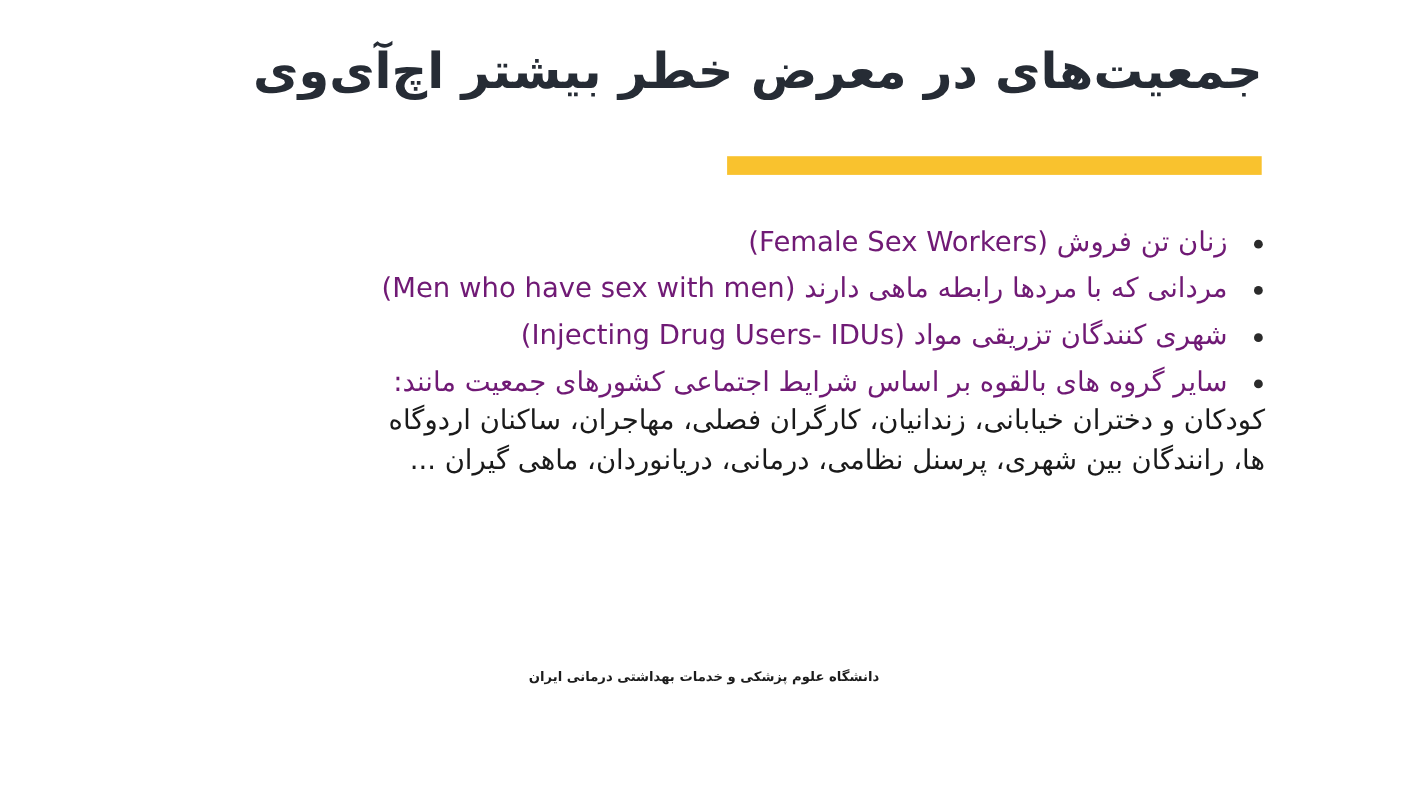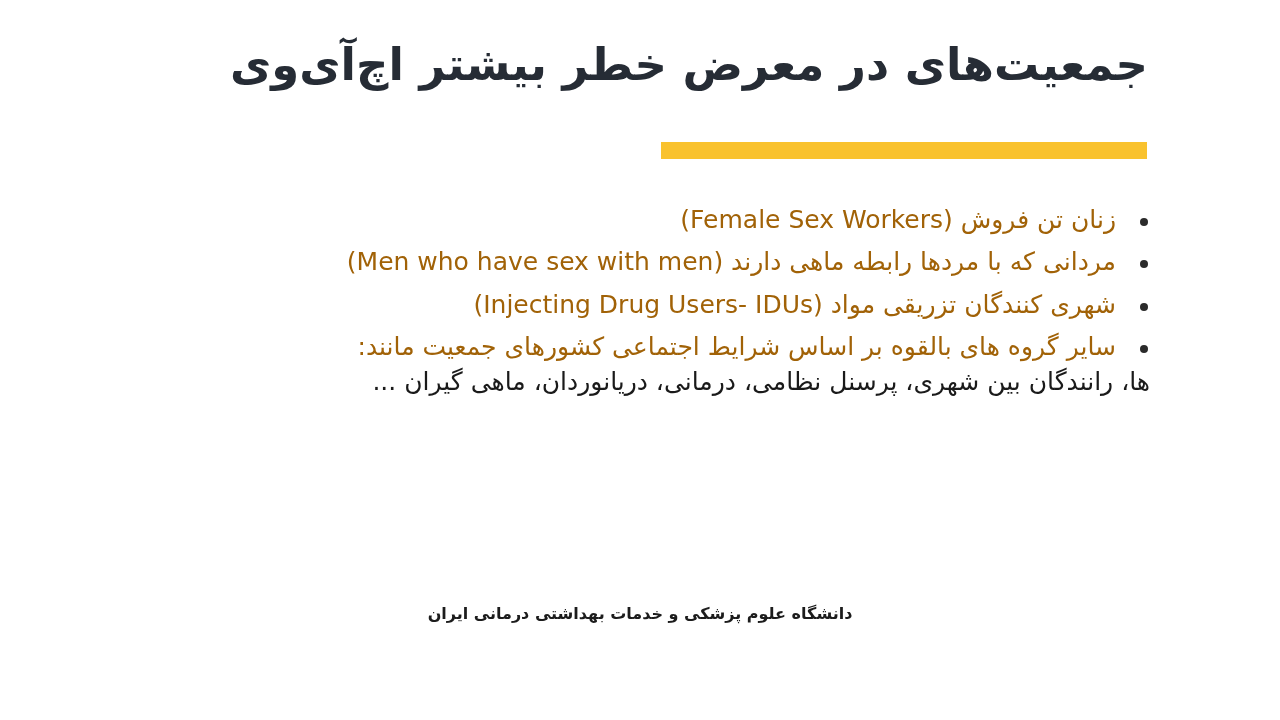--- a/index.html
+++ b/index.html
@@ -79,21 +79,21 @@
     width: 8px;
     height: 8px;
     border-radius: 50%;
     background: #2B2B2B;
   }
   .bullet-text {
     display: block;
     font-family: "DejaVu Sans", "Liberation Sans", sans-serif;
     font-size: 25px;
     line-height: 1.37;
-    color: #a16207;
+    color: #701a75;
     direction: rtl;
     unicode-bidi: plaintext;
     white-space: nowrap;
   }
   .sub-line {
     display: block;
     font-family: "DejaVu Sans", "Liberation Sans", sans-serif;
     font-size: 25px;
     line-height: 1.42;
     color: #1A1A1A;
@@ -108,21 +108,21 @@
   .footer {
     position: absolute;
     bottom: 14px;
     left: 0;
     right: 0;
     text-align: center;
   }
   .footer-text {
     display: inline-block;
     font-family: "DejaVu Sans", "Liberation Sans", sans-serif;
-    font-size: 16px;
+    font-size: 12px;
     font-weight: 700;
     color: #1C1C1C;
     direction: rtl;
     unicode-bidi: isolate;
     white-space: nowrap;
   }
 </style>
 </head>
 <body>
 
@@ -147,20 +147,21 @@
     </li>
 
     <li class="bullet-item">
       <span class="bullet-marker"></span>
       <span class="bullet-text">شهری کنندگان تزریقی مواد (Injecting Drug Users- IDUs)</span>
     </li>
 
     <li class="bullet-item">
       <span class="bullet-marker"></span>
       <span class="bullet-text">سایر گروه های بالقوه بر اساس شرایط اجتماعی کشورهای جمعیت مانند:</span>
+      <span class="sub-line">کودکان و دختران خیابانی، زندانیان، کارگران فصلی، مهاجران، ساکنان اردوگاه</span>
       <span class="sub-line">ها، رانندگان بین شهری، پرسنل نظامی، درمانی، دریانوردان، ماهی گیران ...</span>
     </li>
 
   </ul>
 
   <div class="footer">
     <span class="footer-text">دانشگاه علوم پزشکی و خدمات بهداشتی درمانی ایران</span>
   </div>
 
 </div>

